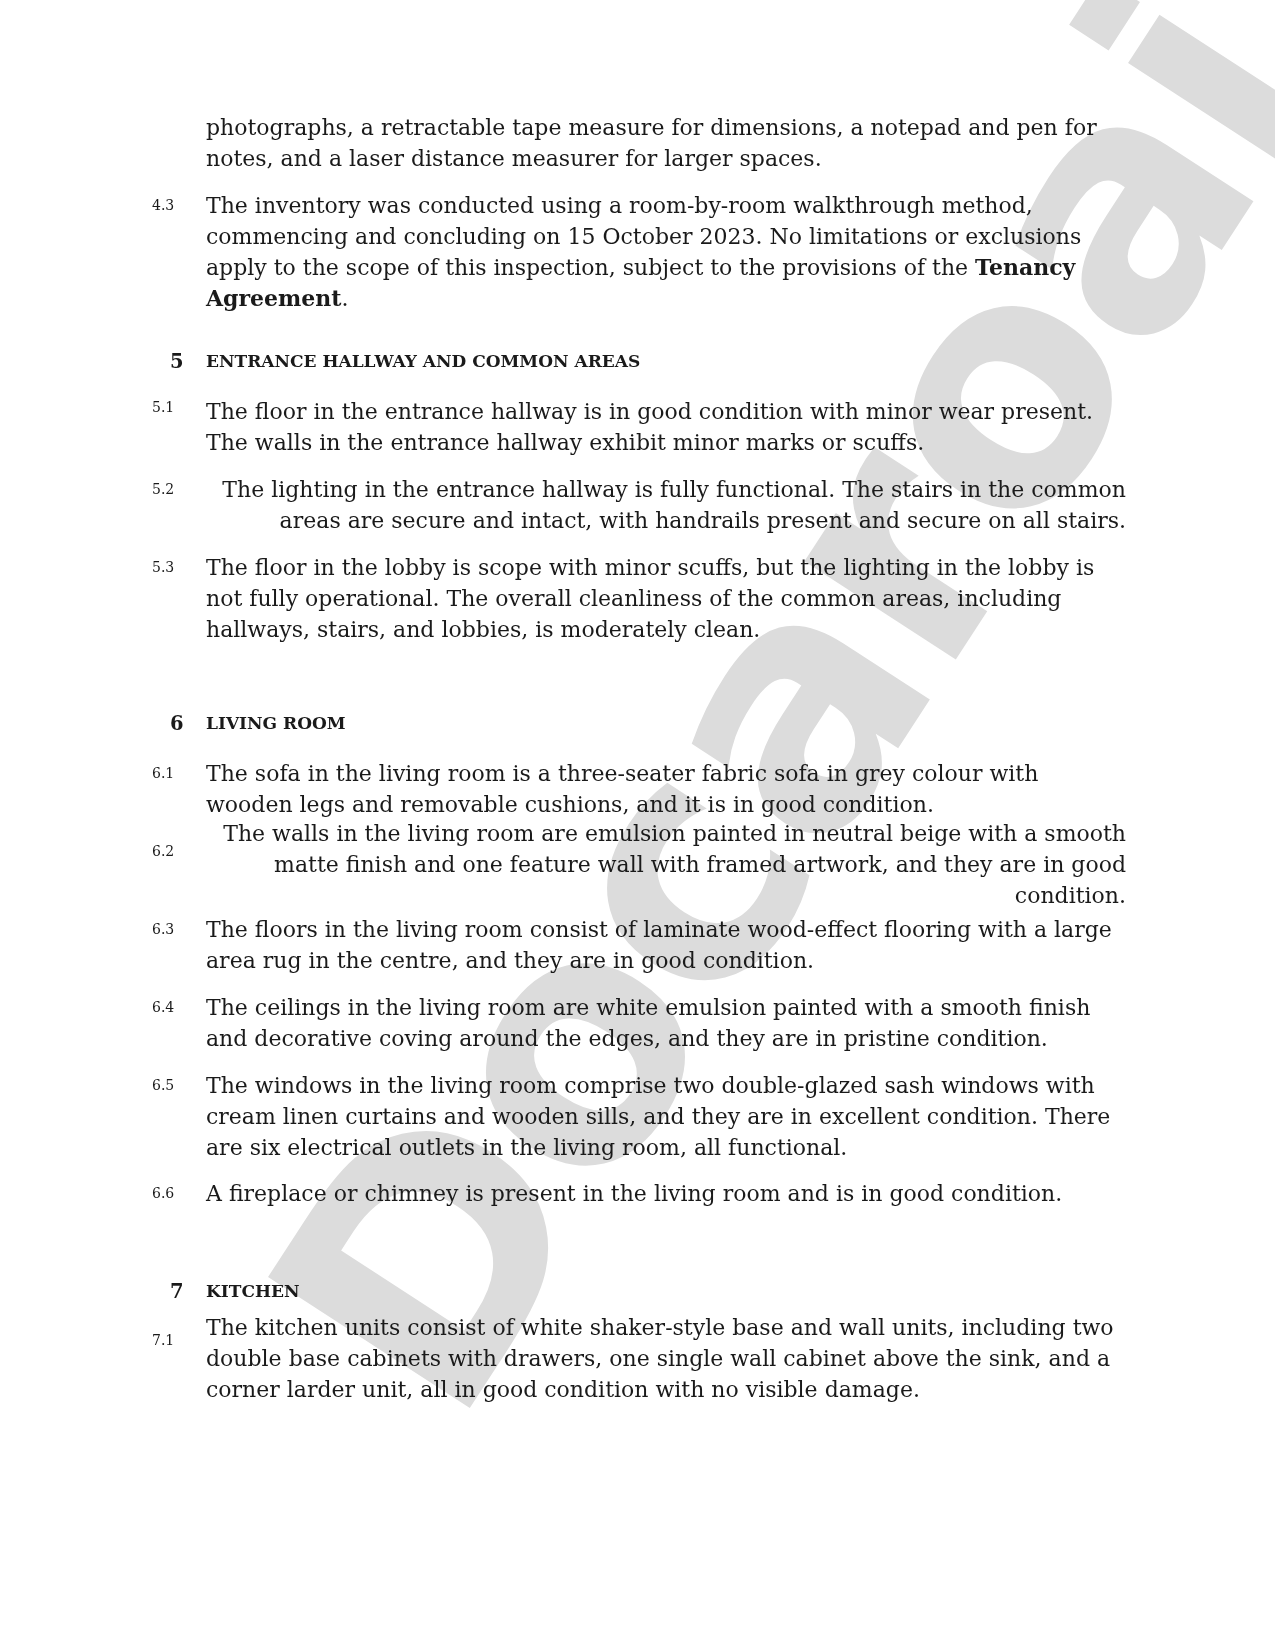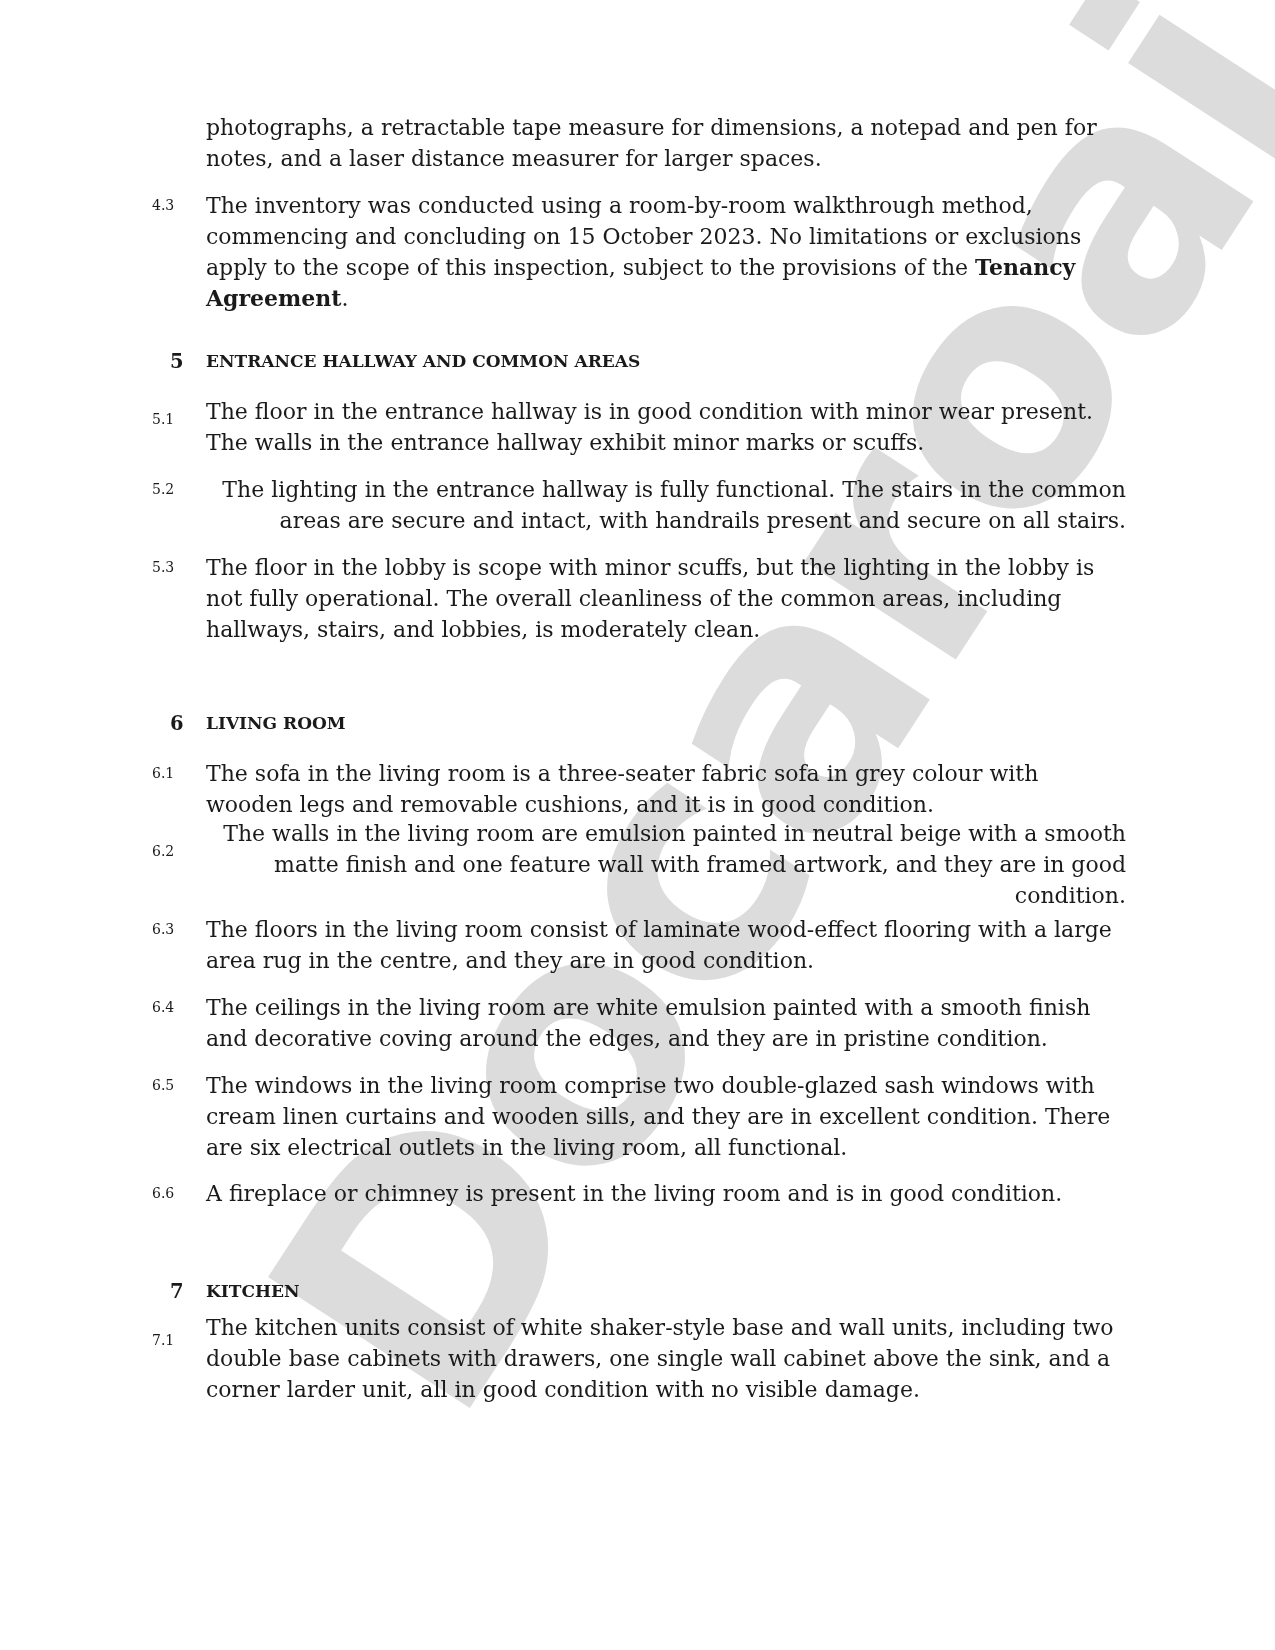--- a/index.html
+++ b/index.html
@@ -24,21 +24,21 @@
 <div class="page">
 
   <div class="para" style="top:112px;">photographs, a retractable tape measure for dimensions, a notepad and pen for notes, and a laser distance measurer for larger spaces.</div>
 
   <div class="num" style="top:190px;">4.3</div>
   <div class="para" style="top:190px;"><span>The inventory was conducted using a room-by-room walkthrough method, commencing and concluding on 15 October 2023. No limitations or exclusions apply to the scope of this inspection, subject to the provisions of the </span><b>Tenancy Agreement</b><span>.</span></div>
 
   <div class="hnum" style="top:346px;">5</div>
   <div class="heading" style="top:346px;">ENTRANCE HALLWAY AND COMMON AREAS</div>
 
-  <div class="num" style="top:404px;">5.1</div>
+  <div class="num" style="top:392px;">5.1</div>
   <div class="para" style="top:396px;">The floor in the entrance hallway is in good condition with minor wear present. The walls in the entrance hallway exhibit minor marks or scuffs.</div>
 
   <div class="num" style="top:474px;">5.2</div>
   <div class="para" style="top:474px;text-align:right;">The lighting in the entrance hallway is fully functional. The stairs in the common areas are secure and intact, with handrails present and secure on all stairs.</div>
 
   <div class="num" style="top:552px;">5.3</div>
   <div class="para" style="top:552px;">The floor in the lobby is scope with minor scuffs, but the lighting in the lobby is not fully operational. The overall cleanliness of the common areas, including hallways, stairs, and lobbies, is moderately clean.</div>
 
   <div class="hnum" style="top:708px;">6</div>
   <div class="heading" style="top:708px;">LIVING ROOM</div>

